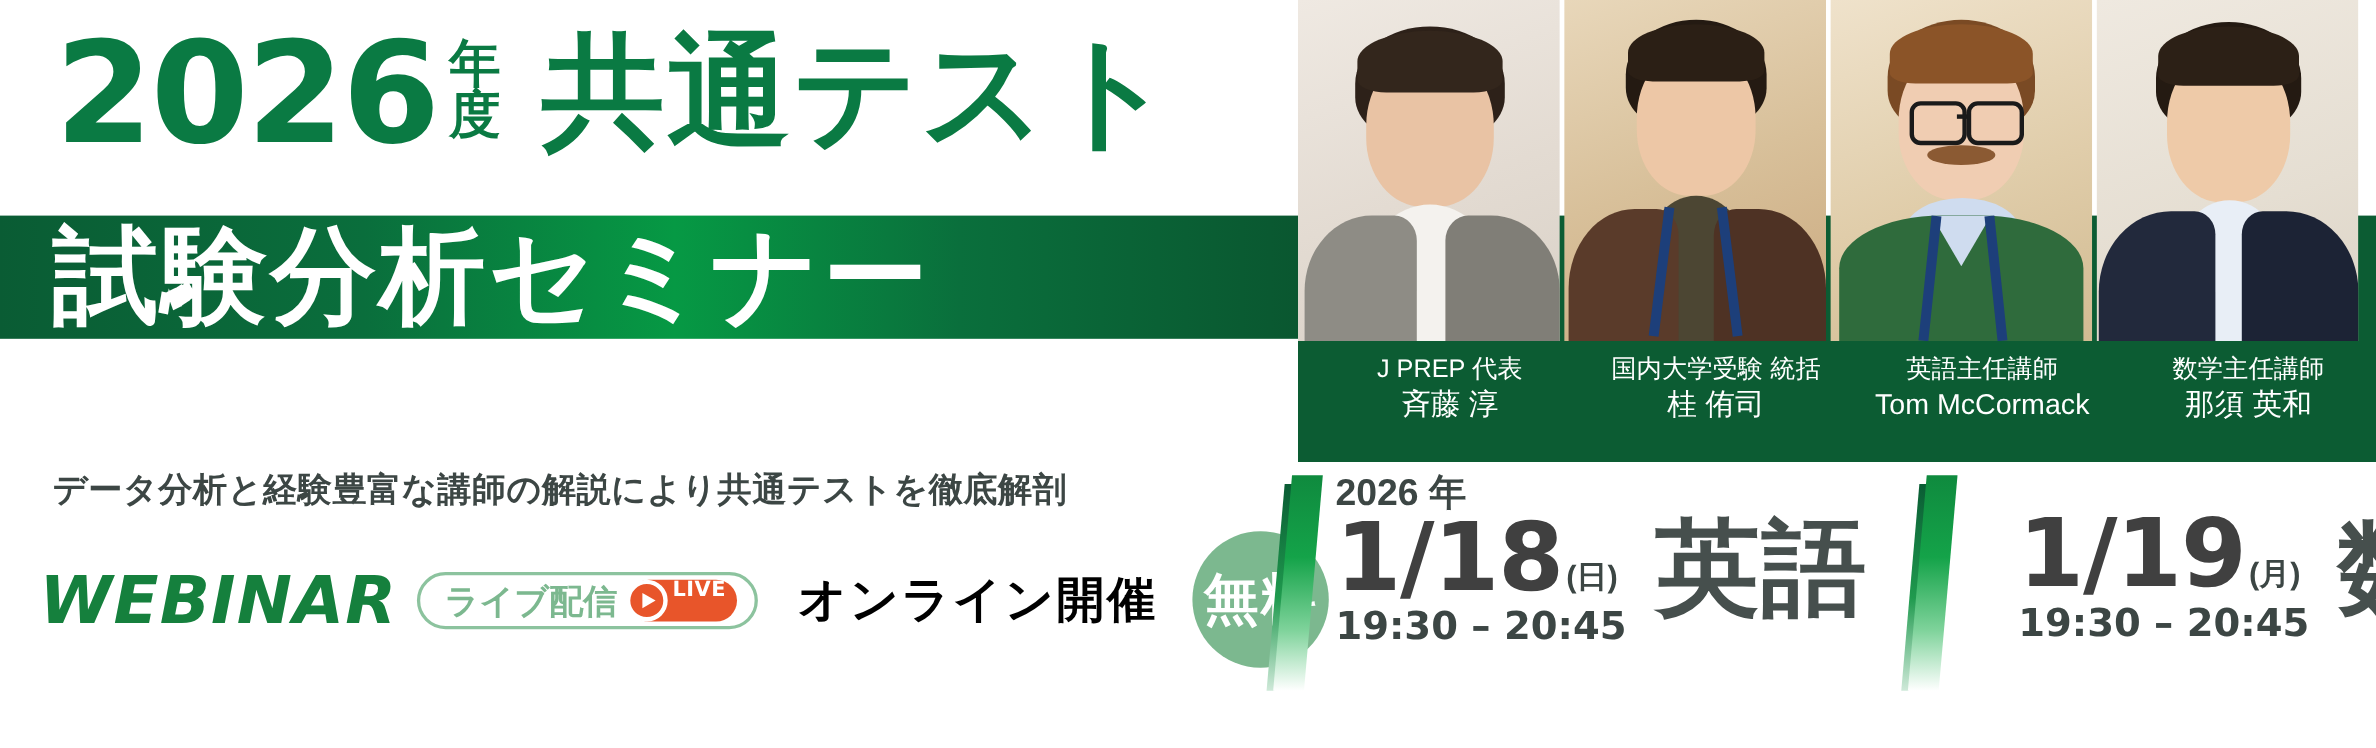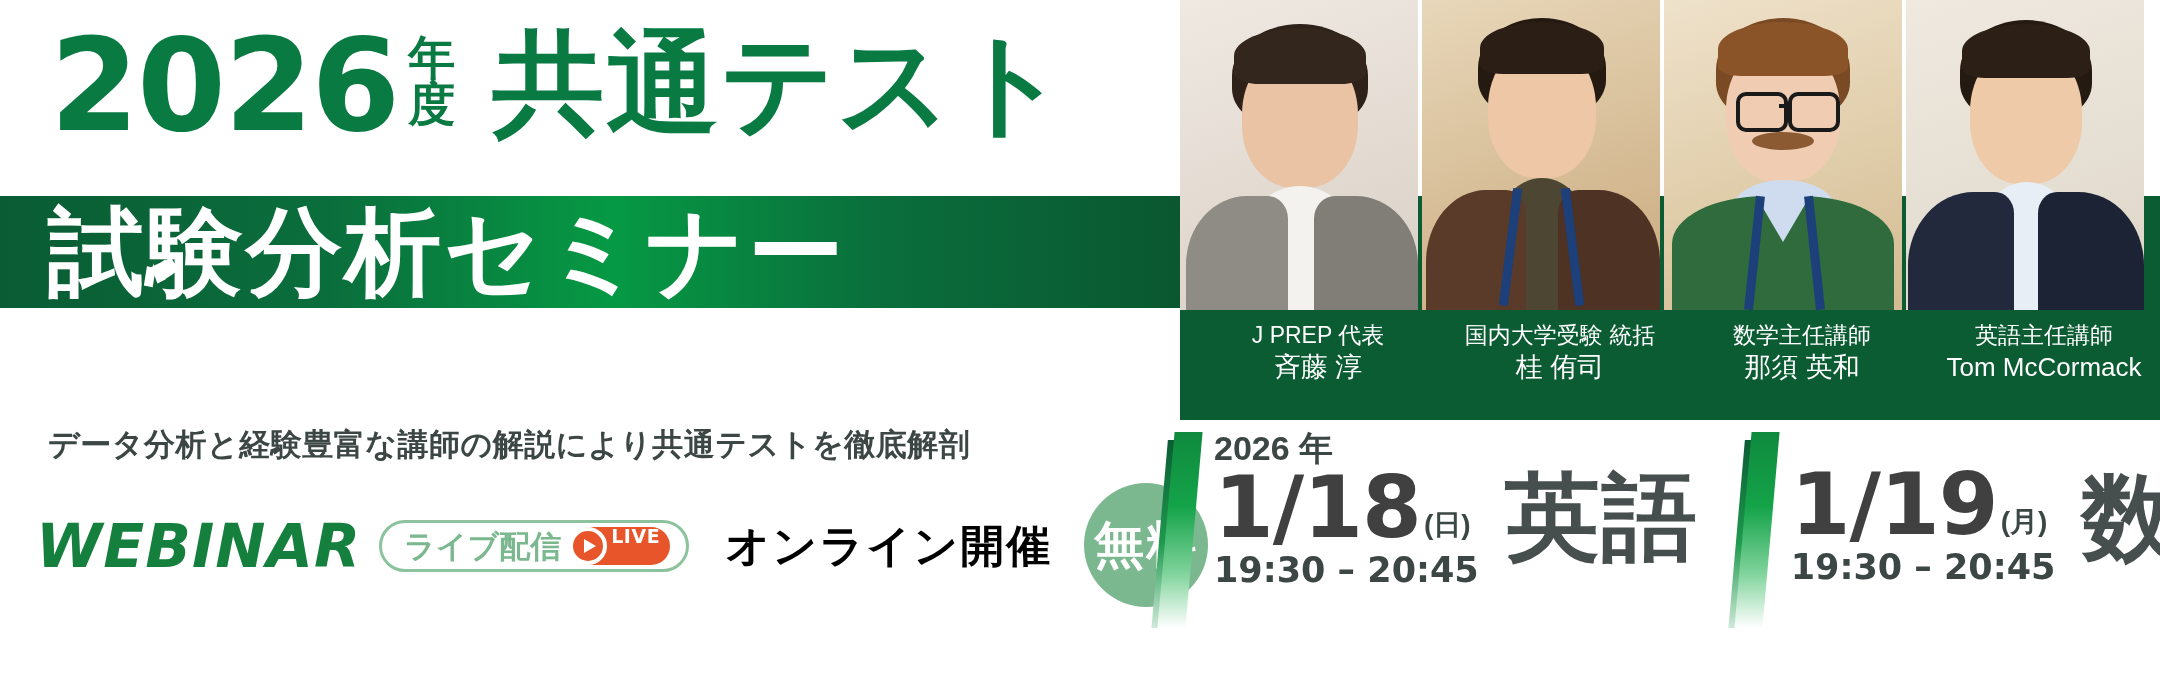--- a/index.html
+++ b/index.html
@@ -188,21 +188,21 @@
   .sess-time{
     color:#3c4644;font-size:35px;font-weight:bold;line-height:1.1;
     letter-spacing:0px;margin-top:2px;white-space:nowrap;
     font-family:"DejaVu Sans","Liberation Sans",sans-serif;
   }
   .sess-subject{
     color:#464f4d;font-size:95px;font-weight:bold;line-height:1;
     margin-left:26px;margin-top:46px;letter-spacing:2px;white-space:nowrap;
   }
   .session.second{margin-left:24px;}
-  .session.second .sess-date{margin-top:40px;}
+  .session.second .sess-date{margin-top:40px;margin-left:44px;}
   .session.second .sess-subject{margin-top:46px;}
 </style>
 </head>
 <body>
 
 <div class="banner">
 
   <div class="left-col">
 
     <div class="line1">
@@ -297,26 +297,26 @@
     <div class="captions">
       <div class="caption">
         <span class="role">J PREP 代表</span>
         <span class="pname">斉藤 淳</span>
       </div>
       <div class="caption">
         <span class="role">国内大学受験 統括</span>
         <span class="pname">桂 侑司</span>
       </div>
       <div class="caption">
+        <span class="role">英語主任講師</span>
+        <span class="pname latin">Tom McCormack</span>
+      </div>
+      <div class="caption">
         <span class="role">数学主任講師</span>
         <span class="pname">那須 英和</span>
-      </div>
-      <div class="caption">
-        <span class="role">英語主任講師</span>
-        <span class="pname latin">Tom McCormack</span>
       </div>
     </div>
   </div>
 
   <div class="sessions">
 
     <div class="session first">
       <div class="accent-bar">
         <div class="face-side"></div>
           <div class="face-front"></div>

